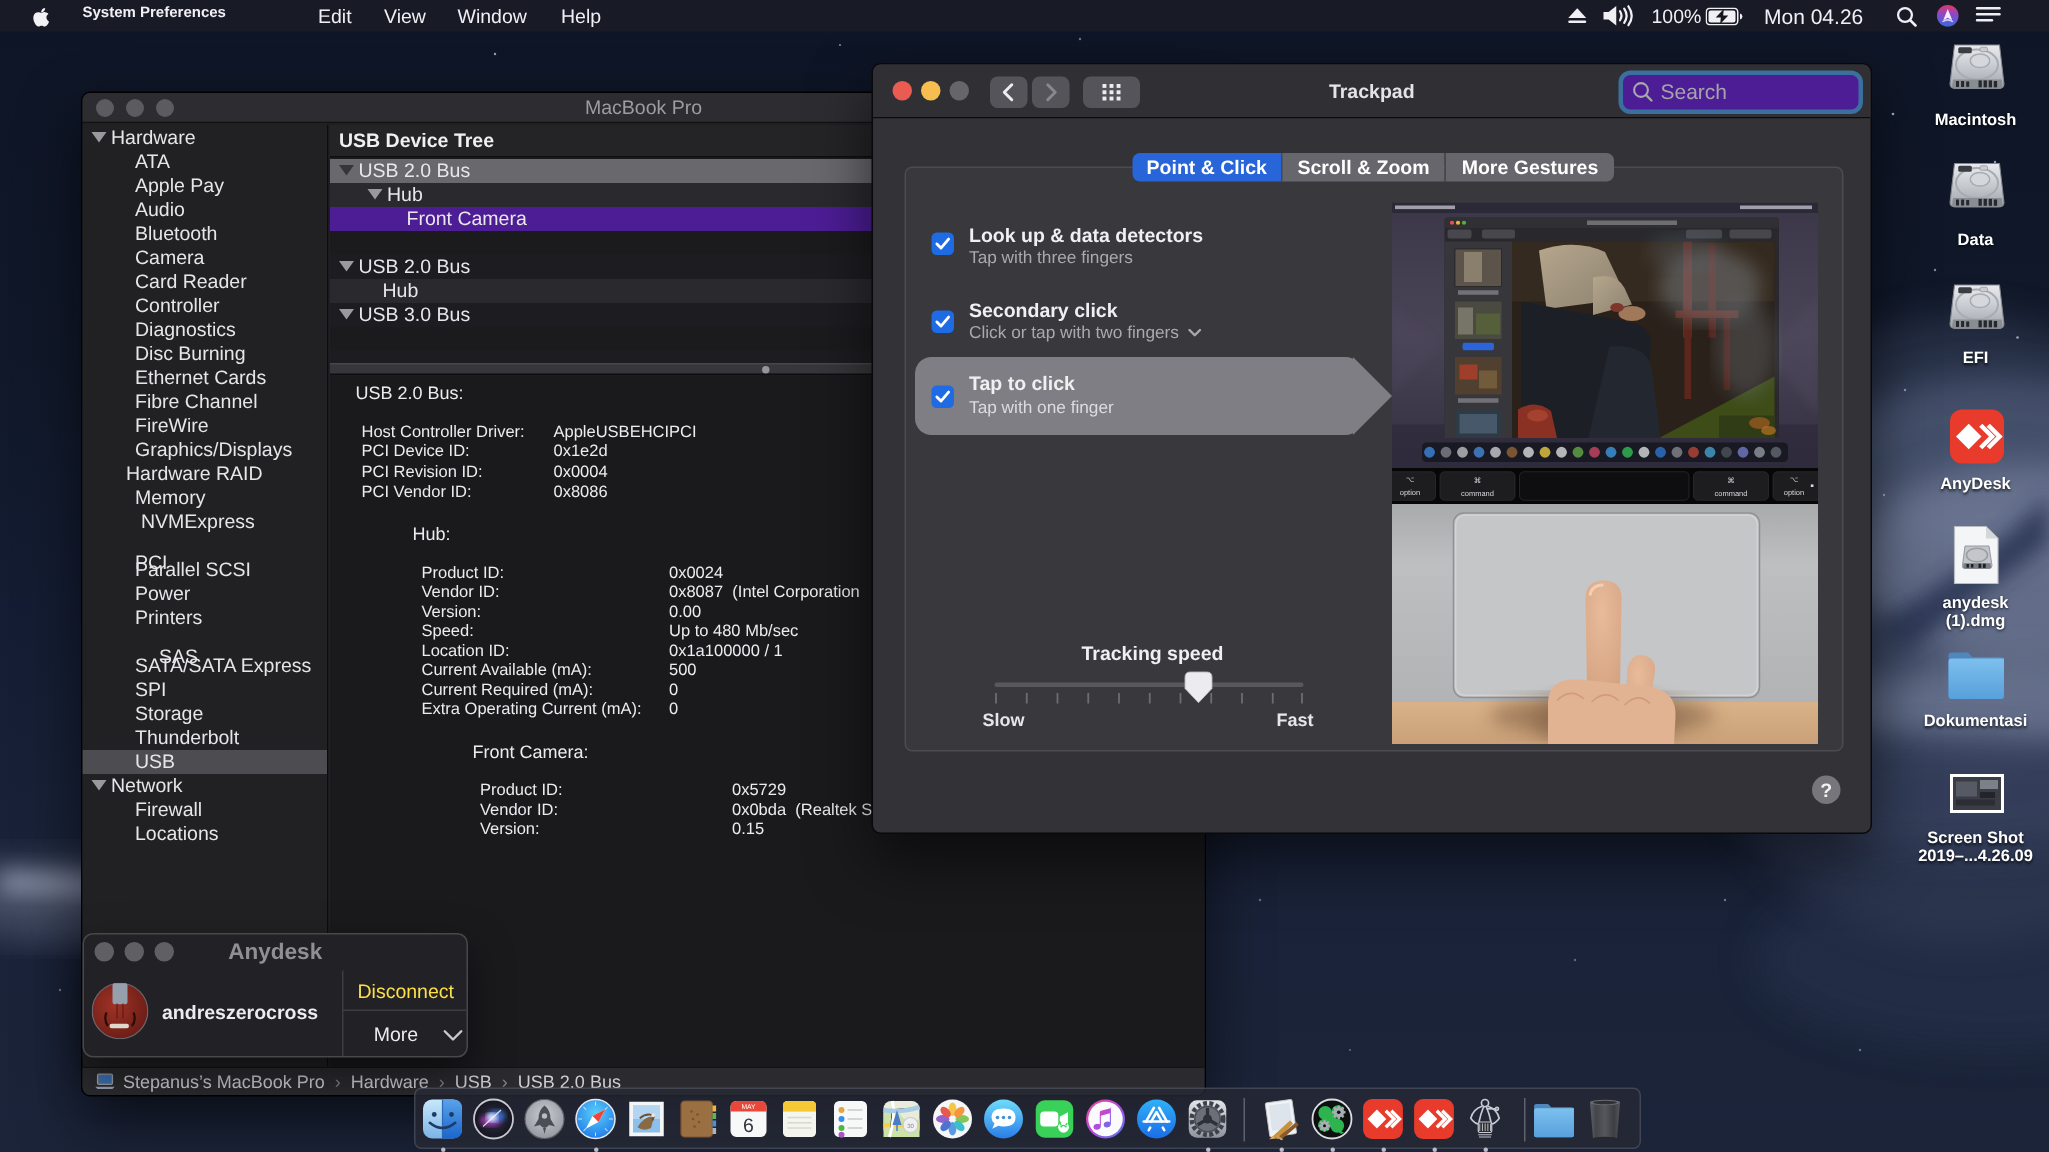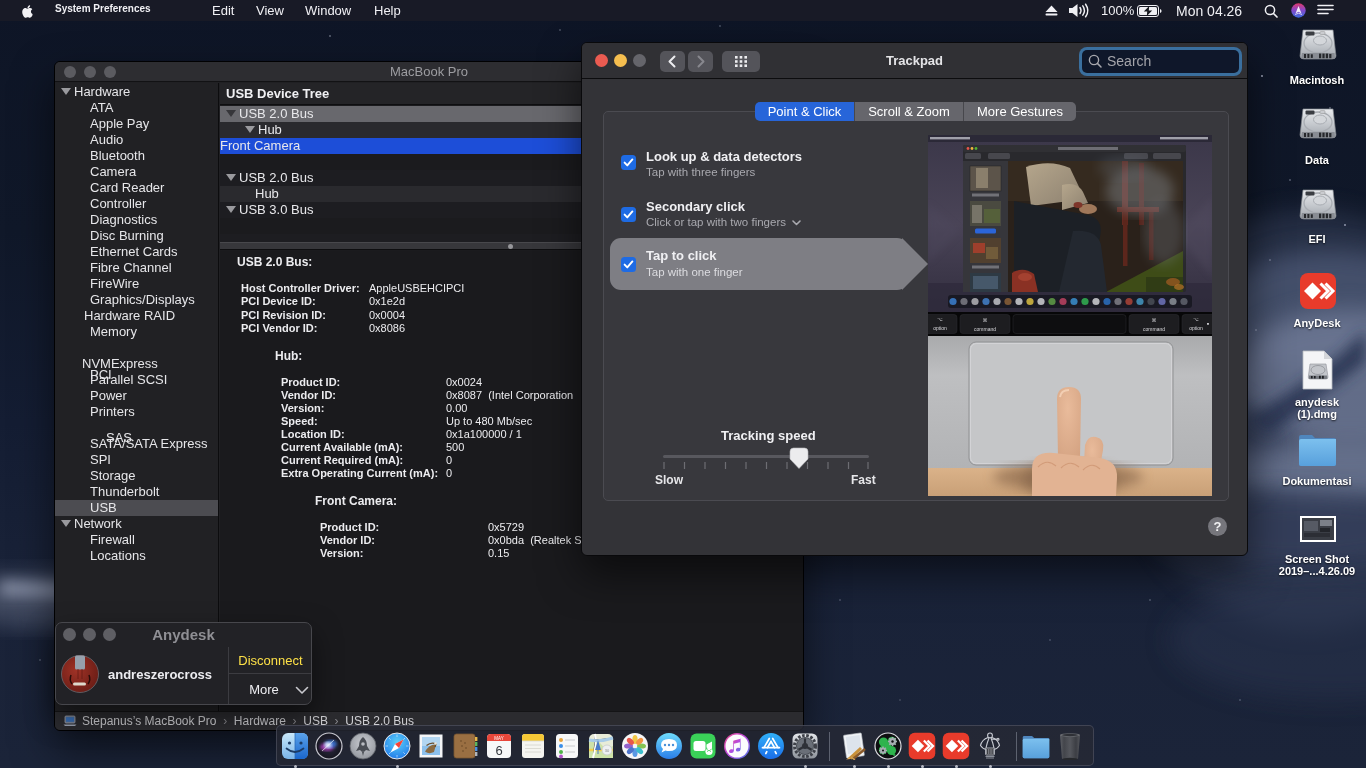--- a/index.html
+++ b/index.html
@@ -26,29 +26,29 @@
 #si-side .row { position:absolute; left:0; width:100%; height:16px; line-height:16px; white-space:nowrap; }
 #si-main { position:absolute; left:165px; top:21px; right:0; bottom:19px; background:#1b1b1e; overflow:hidden; }
 #si-status { position:absolute; left:0; bottom:0; width:100%; height:19px; background:#2b2b2f; border-top:1px solid #141416; border-radius:0 0 5px 5px; color:#cfcfd3; font-size:12px; line-height:19px; }
 
 
 .trow { position:absolute; left:0; width:100%; height:16px; line-height:16px; color:#e8e8eb; font-size:13px; white-space:nowrap; }
 .tri { display:inline-block; width:0; height:0; border-left:5px solid transparent; border-right:5px solid transparent; border-top:7px solid #9a9a9e; vertical-align:middle; margin-right:3px; position:relative; top:-1px;}
 
 
 .dl { position:absolute; font-size:11px; color:#ececef; white-space:nowrap; }
-.db { font-weight:bold; }
+.db { font-weight:normal; }
 
 
 #tp { left:581px; top:42px; width:667px; height:514px; background:#333337; border-radius:6px; border:1px solid #09090b; }
 #tp-title { position:absolute; left:0; top:0; width:100%; height:36px; background:#303034; border-radius:5px 5px 0 0; border-bottom:1px solid #0c0c0e; }
 #tp-title .dot { position:absolute; top:11px; width:13px; height:13px; border-radius:50%; }
 .tbtn { position:absolute; top:8px; height:21px; background:#54545a; border-radius:5px; }
-#tp-search { position:absolute; top:6.5px; right:8px; width:157px; height:23px; background:#0f172a; border-radius:5px; box-shadow:0 0 0 3px #3a6f9e, 0 0 0 1px #5e94c2; }
-.tab { position:absolute; top:59px; height:19px; line-height:19px; text-align:center; font-size:13px; font-weight:normal; color:#fff; background:#66666c; }
+#tp-search { position:absolute; top:6.5px; right:8px; width:157px; height:23px; background:#4c1d95; border-radius:5px; box-shadow:0 0 0 3px #3a6f9e, 0 0 0 1px #5e94c2; }
+.tab { position:absolute; top:59px; height:19px; line-height:19px; text-align:center; font-size:13px; font-weight:bold; color:#fff; background:#66666c; }
 #tp-box { position:absolute; left:21px; top:68px; width:626px; height:390px; background:#38383d; border:1px solid #4b4b51; border-radius:5px; }
 .chk { position:absolute; width:15px; height:15px; background:#1e6be4; border-radius:3.5px; }
 .lab1 { position:absolute; font-size:13px; font-weight:bold; color:#f0f0f3; white-space:nowrap; }
 .lab2 { position:absolute; font-size:11.5px; color:#a9a9af; white-space:nowrap; }
 
 
 .dicon { position:absolute; text-align:center; color:#fff; font-size:11px; font-weight:bold; text-shadow:0 1px 2px rgba(0,0,0,.8); }
 
 
 #dock { position:absolute; left:276px; top:725px; width:818px; height:41px; background:rgba(38,41,53,.78); border:1px solid rgba(120,124,140,.35); border-radius:5px; }
@@ -140,40 +140,40 @@
       <div class="row" style="top:97px;padding-left:35px">Card Reader</div>
       <div class="row" style="top:113px;padding-left:35px">Controller</div>
       <div class="row" style="top:129px;padding-left:35px">Diagnostics</div>
       <div class="row" style="top:145px;padding-left:35px">Disc Burning</div>
       <div class="row" style="top:161px;padding-left:35px">Ethernet Cards</div>
       <div class="row" style="top:177px;padding-left:35px">Fibre Channel</div>
       <div class="row" style="top:193px;padding-left:35px">FireWire</div>
       <div class="row" style="top:209px;padding-left:35px">Graphics/Displays</div>
       <div class="row" style="top:225px;padding-left:29px">Hardware RAID</div>
       <div class="row" style="top:241px;padding-left:35px">Memory</div>
-      <div class="row" style="top:273px;padding-left:27px">NVMExpress</div>
+      <div class="row" style="top:257px;padding-left:39px">NVMExpress</div>
       <div class="row" style="top:284px;padding-left:35px">PCI</div>
       <div class="row" style="top:289px;padding-left:35px">Parallel SCSI</div>
       <div class="row" style="top:305px;padding-left:35px">Power</div>
       <div class="row" style="top:321px;padding-left:35px">Printers</div>
       <div class="row" style="top:347px;padding-left:51px">SAS</div>
       <div class="row" style="top:353px;padding-left:35px">SATA/SATA Express</div>
       <div class="row" style="top:369px;padding-left:35px">SPI</div>
       <div class="row" style="top:385px;padding-left:35px">Storage</div>
       <div class="row" style="top:401px;padding-left:35px">Thunderbolt</div>
       <div class="row" style="top:417px;padding-left:35px;background:#4c4c51">USB</div>
       <div class="row" style="top:433px"><span style="margin-left:6px" class="tri"></span>Network</div>
       <div class="row" style="top:449px;padding-left:35px">Firewall</div>
       <div class="row" style="top:465px;padding-left:35px">Locations</div>
     </div>
     <div id="si-main">
       <div style="position:absolute;left:0;top:0;width:100%;height:22px;background:#242427;border-bottom:1px solid #0e0e10;color:#f0f0f3;font-weight:bold;font-size:13px;line-height:22px;padding-left:6px">USB Device Tree</div>
       <div class="trow" style="top:23px;background:#68686d"><span class="tri" style="margin-left:6px;border-top-color:#36363a"></span>USB 2.0 Bus</div>
       <div class="trow" style="top:39px;background:#2a2a2e"><span class="tri" style="margin-left:25px"></span>Hub</div>
-      <div class="trow" style="top:55px;background:#1d4ed8;">Front Camera</div>
+      <div class="trow" style="top:55px;background:#4c1d95;padding-left:51px">Front Camera</div>
       <div class="trow" style="top:87px;background:#1d1d21"><span class="tri" style="margin-left:6px"></span>USB 2.0 Bus</div>
       <div class="trow" style="top:103px;background:#2a2a2e;padding-left:35px">Hub</div>
       <div class="trow" style="top:119px;background:#1d1d21"><span class="tri" style="margin-left:6px"></span>USB 3.0 Bus</div>
       <div class="trow" style="top:151px;background:#1d1d21;height:8px"></div>
       <div style="position:absolute;top:159px;left:0;width:100%;height:8px;background:#37373b;border-top:1px solid #48484c;border-bottom:1px solid #0e0e10"></div>
       <div style="position:absolute;top:161px;left:288px;width:5px;height:5px;border-radius:50%;background:#96969a"></div>
       <div style="position:absolute;top:168px;left:0;right:0;bottom:0;background:#1a1a1d"></div>
       <div class="dl db" style="left:17px;top:172px;font-size:12px">USB 2.0 Bus:</div>
       <div class="dl db" style="left:21px;top:198.5px">Host Controller Driver:</div>
         <div class="dl" style="left:149px;top:198.5px">AppleUSBEHCIPCI</div>

